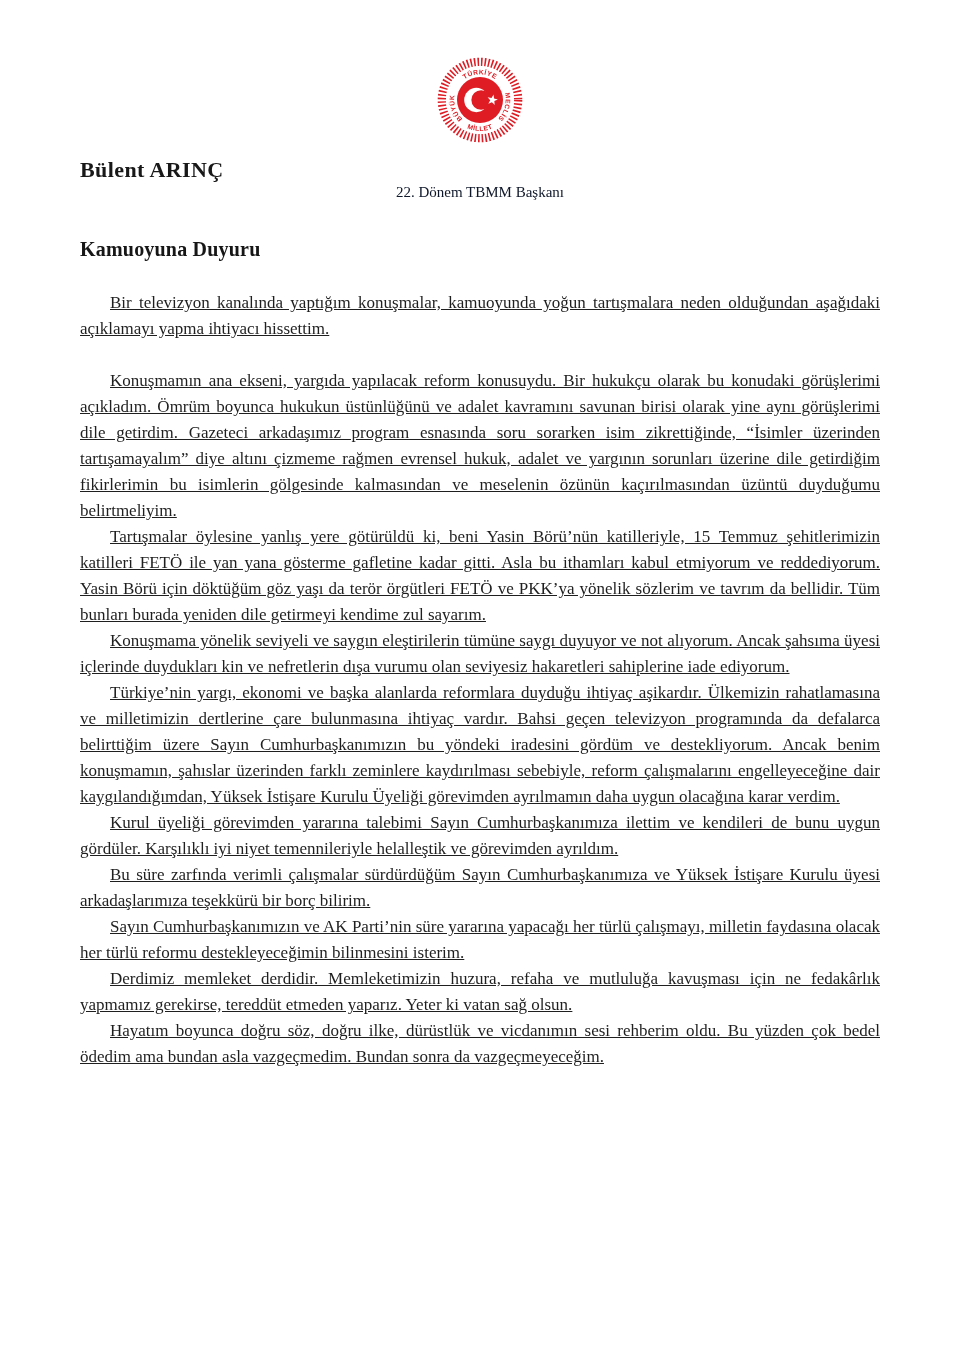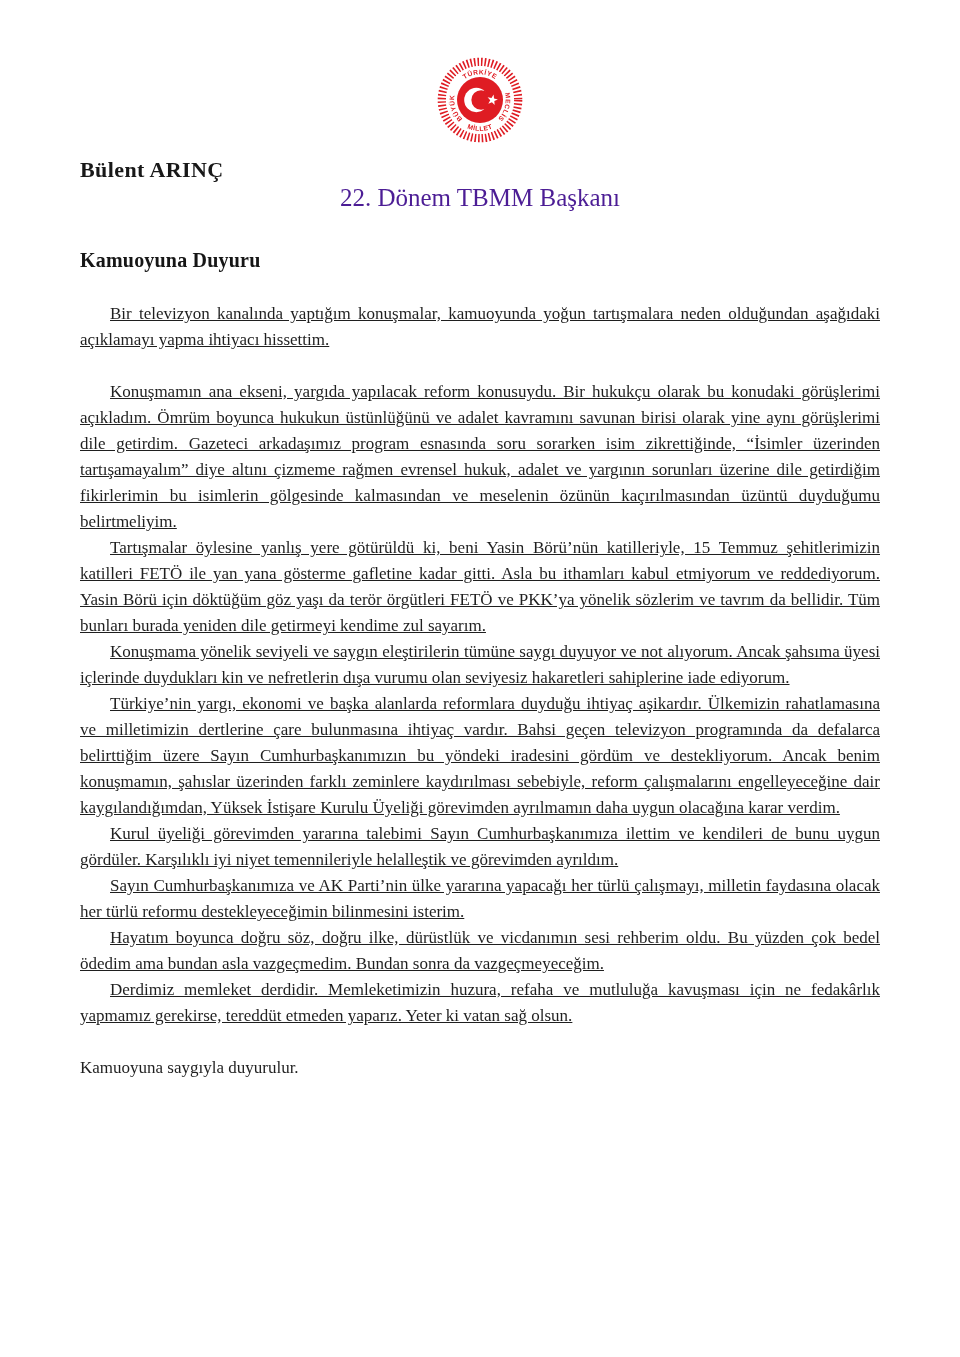--- a/index.html
+++ b/index.html
@@ -37,22 +37,22 @@
     margin-top: 11px;
     text-align: left;
     font-size: 22px;
     font-weight: 700;
     letter-spacing: 0.4px;
     color: #181818;
   }
   .author-title {
     margin-top: 1px;
     text-align: center;
-    font-size: 25px;
-    color: #4c1d95;
+    font-size: 15px;
+    color: #0f172a;
   }
   .doc-heading {
     margin-top: 37px;
     font-size: 20px;
     font-weight: 700;
     letter-spacing: 0.2px;
     color: #161616;
   }
   .doc-body {
     margin-top: 29px;
@@ -114,20 +114,20 @@
 
   <div class="doc-heading">Kamuoyuna Duyuru</div>
 
   <div class="doc-body">
       <p>Bir televizyon kanalında yaptığım konuşmalar, kamuoyunda yoğun tartışmalara neden olduğundan aşağıdaki açıklamayı yapma ihtiyacı hissettim.</p>
       <p>Konuşmamın ana ekseni, yargıda yapılacak reform konusuydu. Bir hukukçu olarak bu konudaki görüşlerimi açıkladım. Ömrüm boyunca hukukun üstünlüğünü ve adalet kavramını savunan birisi olarak yine aynı görüşlerimi dile getirdim. Gazeteci arkadaşımız program esnasında soru sorarken isim zikrettiğinde, “İsimler üzerinden tartışamayalım” diye altını çizmeme rağmen evrensel hukuk, adalet ve yargının sorunları üzerine dile getirdiğim fikirlerimin bu isimlerin gölgesinde kalmasından ve meselenin özünün kaçırılmasından üzüntü duyduğumu belirtmeliyim.</p>
       <p>Tartışmalar öylesine yanlış yere götürüldü ki, beni Yasin Börü’nün katilleriyle, 15 Temmuz şehitlerimizin katilleri FETÖ ile yan yana gösterme gafletine kadar gitti. Asla bu ithamları kabul etmiyorum ve reddediyorum. Yasin Börü için döktüğüm göz yaşı da terör örgütleri FETÖ ve PKK’ya yönelik sözlerim ve tavrım da bellidir. Tüm bunları burada yeniden dile getirmeyi kendime zul sayarım.</p>
       <p>Konuşmama yönelik seviyeli ve saygın eleştirilerin tümüne saygı duyuyor ve not alıyorum. Ancak şahsıma üyesi içlerinde duydukları kin ve nefretlerin dışa vurumu olan seviyesiz hakaretleri sahiplerine iade ediyorum.</p>
       <p>Türkiye’nin yargı, ekonomi ve başka alanlarda reformlara duyduğu ihtiyaç aşikardır. Ülkemizin rahatlamasına ve milletimizin dertlerine çare bulunmasına ihtiyaç vardır. Bahsi geçen televizyon programında da defalarca belirttiğim üzere Sayın Cumhurbaşkanımızın bu yöndeki iradesini gördüm ve destekliyorum. Ancak benim konuşmamın, şahıslar üzerinden farklı zeminlere kaydırılması sebebiyle, reform çalışmalarını engelleyeceğine dair kaygılandığımdan, Yüksek İstişare Kurulu Üyeliği görevimden ayrılmamın daha uygun olacağına karar verdim.</p>
       <p>Kurul üyeliği görevimden yararına talebimi Sayın Cumhurbaşkanımıza ilettim ve kendileri de bunu uygun gördüler. Karşılıklı iyi niyet temennileriyle helalleştik ve görevimden ayrıldım.</p>
-      <p>Sayın Cumhurbaşkanımıza ve AK Parti’nin ülke yararına yapacağı her türlü çalışmayı, milletin faydasına olacak her türlü reformu destekleyeceğimin bilinmesini isterim.</p>
+      <p>Bu süre zarfında verimli çalışmalar sürdürdüğüm Sayın Cumhurbaşkanımıza ve Yüksek İstişare Kurulu üyesi arkadaşlarımıza teşekkürü bir borç bilirim.</p>
+      <p>Sayın Cumhurbaşkanımızın ve AK Parti’nin süre yararına yapacağı her türlü çalışmayı, milletin faydasına olacak her türlü reformu destekleyeceğimin bilinmesini isterim.</p>
+      <p>Derdimiz memleket derdidir. Memleketimizin huzura, refaha ve mutluluğa kavuşması için ne fedakârlık yapmamız gerekirse, tereddüt etmeden yaparız. Yeter ki vatan sağ olsun.</p>
       <p>Hayatım boyunca doğru söz, doğru ilke, dürüstlük ve vicdanımın sesi rehberim oldu. Bu yüzden çok bedel ödedim ama bundan asla vazgeçmedim. Bundan sonra da vazgeçmeyeceğim.</p>
-      <p>Derdimiz memleket derdidir. Memleketimizin huzura, refaha ve mutluluğa kavuşması için ne fedakârlık yapmamız gerekirse, tereddüt etmeden yaparız. Yeter ki vatan sağ olsun.</p>
     </div>
 
-  <div class="closing">Kamuoyuna saygıyla duyurulur.</div>
 
 </div>
 
 </body></html>

